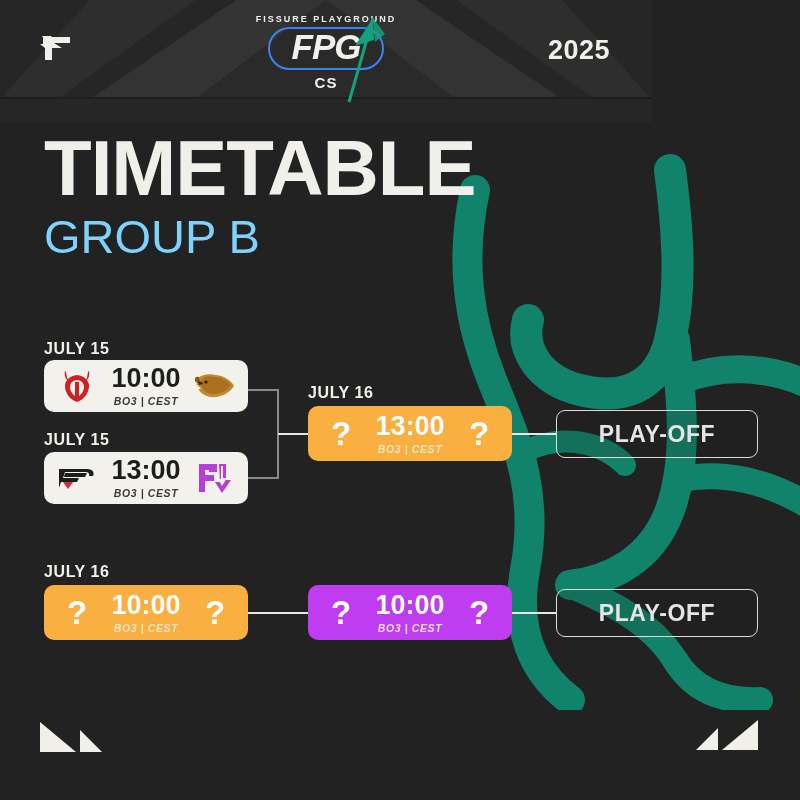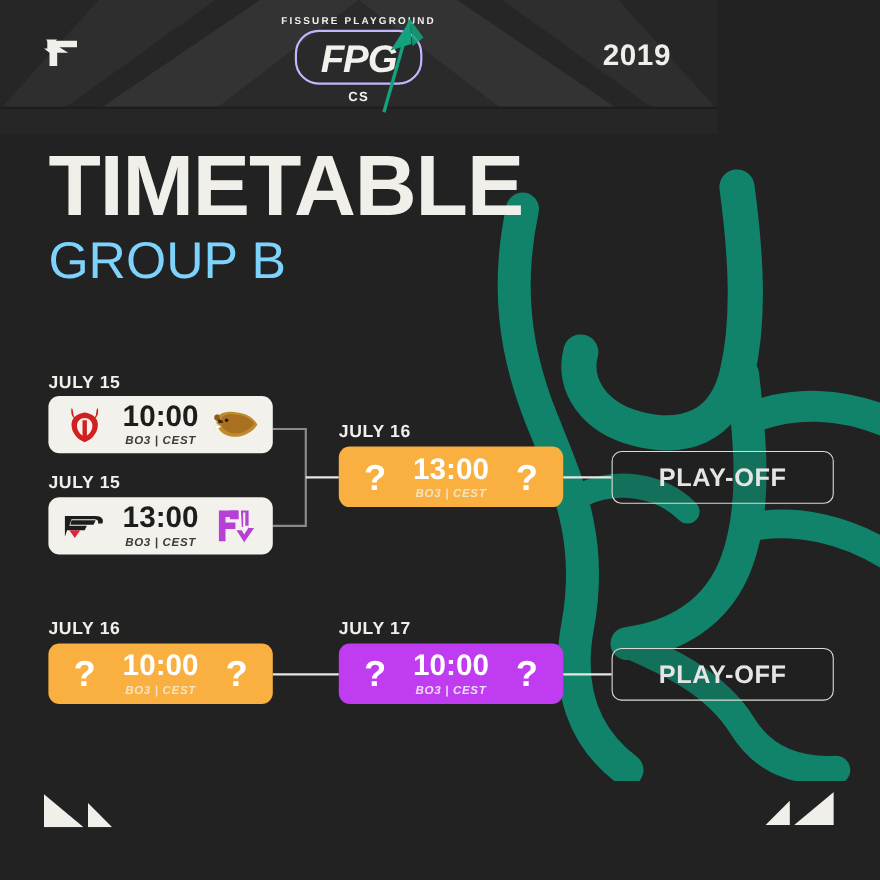--- a/index.html
+++ b/index.html
@@ -30,30 +30,30 @@
   .logo-block {
     position:absolute; left:50%; transform:translateX(-50%); top:14px;
     z-index:3; text-align:center; width:230px;
   }
   .logo-tagline {
     color:#f2f1ec; font-size:9px; font-weight:bold; letter-spacing:2px;
     margin-bottom:3px; white-space:nowrap;
   }
   .logo-pill {
     position:relative; display:inline-block;
-    border:2px solid #c4b5fd; border-radius:22px;
-    padding:7px 22px 4px; 
+    border:2px solid #3b82f6; border-radius:22px;
+    padding:0 22px 4px; 
   }
   .logo-pill-text {
     color:#f2f1ec; font-size:35px; font-weight:bold;
     letter-spacing:-1px; line-height:1; font-style:italic;
   }
   .logo-arrow { position:absolute; left:118px; top:-2px; width:60px; height:95px; z-index:4; }
   .logo-cs {
-    color:#f2f1ec; font-size:12px; font-weight:bold; letter-spacing:1px; margin-top:4px;
+    color:#f2f1ec; font-size:15px; font-weight:bold; letter-spacing:1px; margin-top:4px;
   }
 
   
   .title-wrap { position:absolute; left:44px; top:131px; z-index:3; }
   .title-main {
     color:#f0efe9; font-size:78px; font-weight:bold; line-height:0.95;
     letter-spacing:-1px;
   }
   .title-sub {
     color:#7dd3fc; font-size:47px; font-weight:normal; line-height:1.1;
@@ -151,21 +151,21 @@
       <span class="logo-pill-text">FPG</span>
     </div>
     <svg class="logo-arrow" viewBox="0 0 60 95" xmlns="http://www.w3.org/2000/svg">
       <path d="M44 6 L20 90" stroke="#12a37e" stroke-width="3" fill="none"></path>
       <path d="M44 6 L26 34 L45 28 Z" fill="#12a37e"></path>
       <path d="M44 6 L46 30 L56 22 Z" fill="#12a37e" opacity="0.85"></path>
     </svg>
     <div class="logo-cs">CS</div>
   </div>
 
-  <div class="year">2019</div>
+  <div class="year">2025</div>
 </div>
 
 <div class="title-wrap">
   <div class="title-main">TIMETABLE</div>
   <div class="title-sub">GROUP B</div>
 </div>
 
 <svg class="connectors" viewBox="0 0 800 800" xmlns="http://www.w3.org/2000/svg">
   <g stroke="#8a8a8a" stroke-width="2" fill="none">
     <path d="M248 390 H278 V478 H248"></path>
@@ -254,21 +254,20 @@
     </div>
     <div class="center">
       <div class="mtime">10:00</div>
       <div class="mmeta">BO3 | CEST</div>
     </div>
     <div class="slot">
       <span class="qmark">?</span>
     </div>
   </div>
 
-  <div class="date-label" style="left:308px; top:563px; width:204px;">JULY 17</div>
   <div class="match purple" style="left:308px; top:585px; width:204px; height:55px;">
     <div class="slot">
       <span class="qmark">?</span>
     </div>
     <div class="center">
       <div class="mtime">10:00</div>
       <div class="mmeta">BO3 | CEST</div>
     </div>
     <div class="slot">
       <span class="qmark">?</span>

